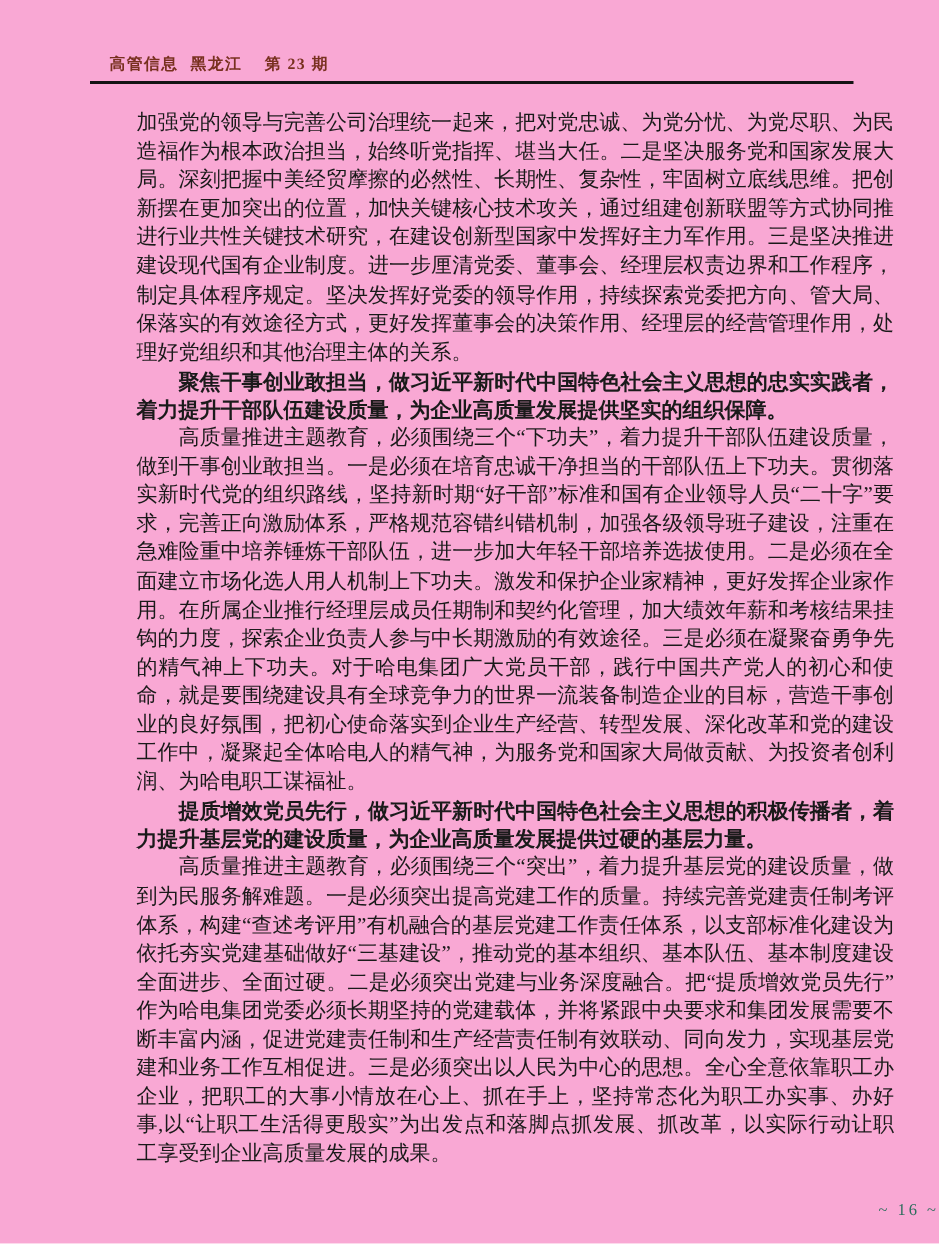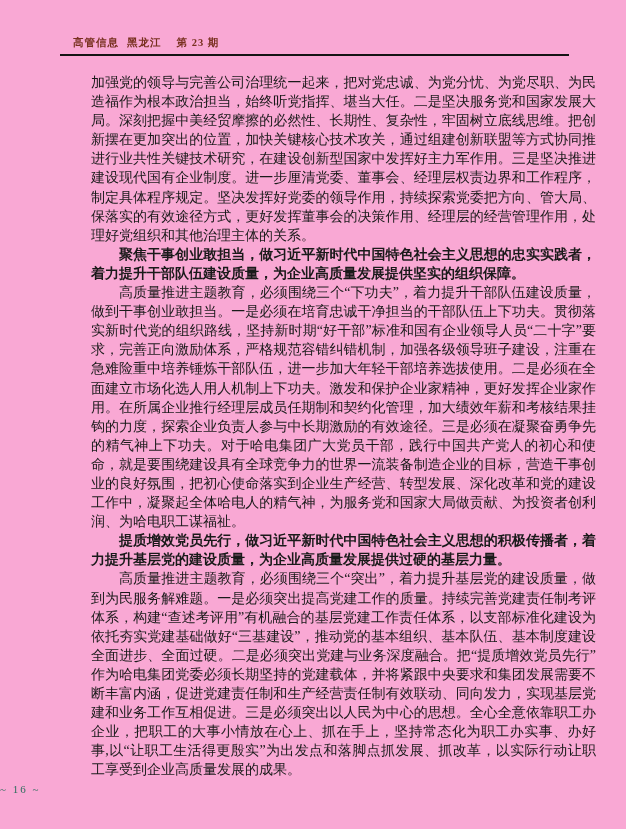--- a/index.html
+++ b/index.html
@@ -56,24 +56,24 @@
   }
   .doc-body p.indent { text-indent: 2em; }
   .doc-body p.lead {
     font-family: "Liberation Sans", "DejaVu Sans", sans-serif;
     font-weight: 700;
     text-indent: 2em;
   }
   
   .page-footer {
     position: absolute;
-    bottom: 32px;
+    bottom: 14px;
     left: 0;
     width: 100%;
-    text-align: left;
+    text-align: right;
   }
   .page-number {
     font-size: 11px;
     letter-spacing: 2px;
     color: #2e6e5e;
     font-family: "Liberation Serif", "DejaVu Serif", serif;
   }
 </style>
 </head>
 <body>

